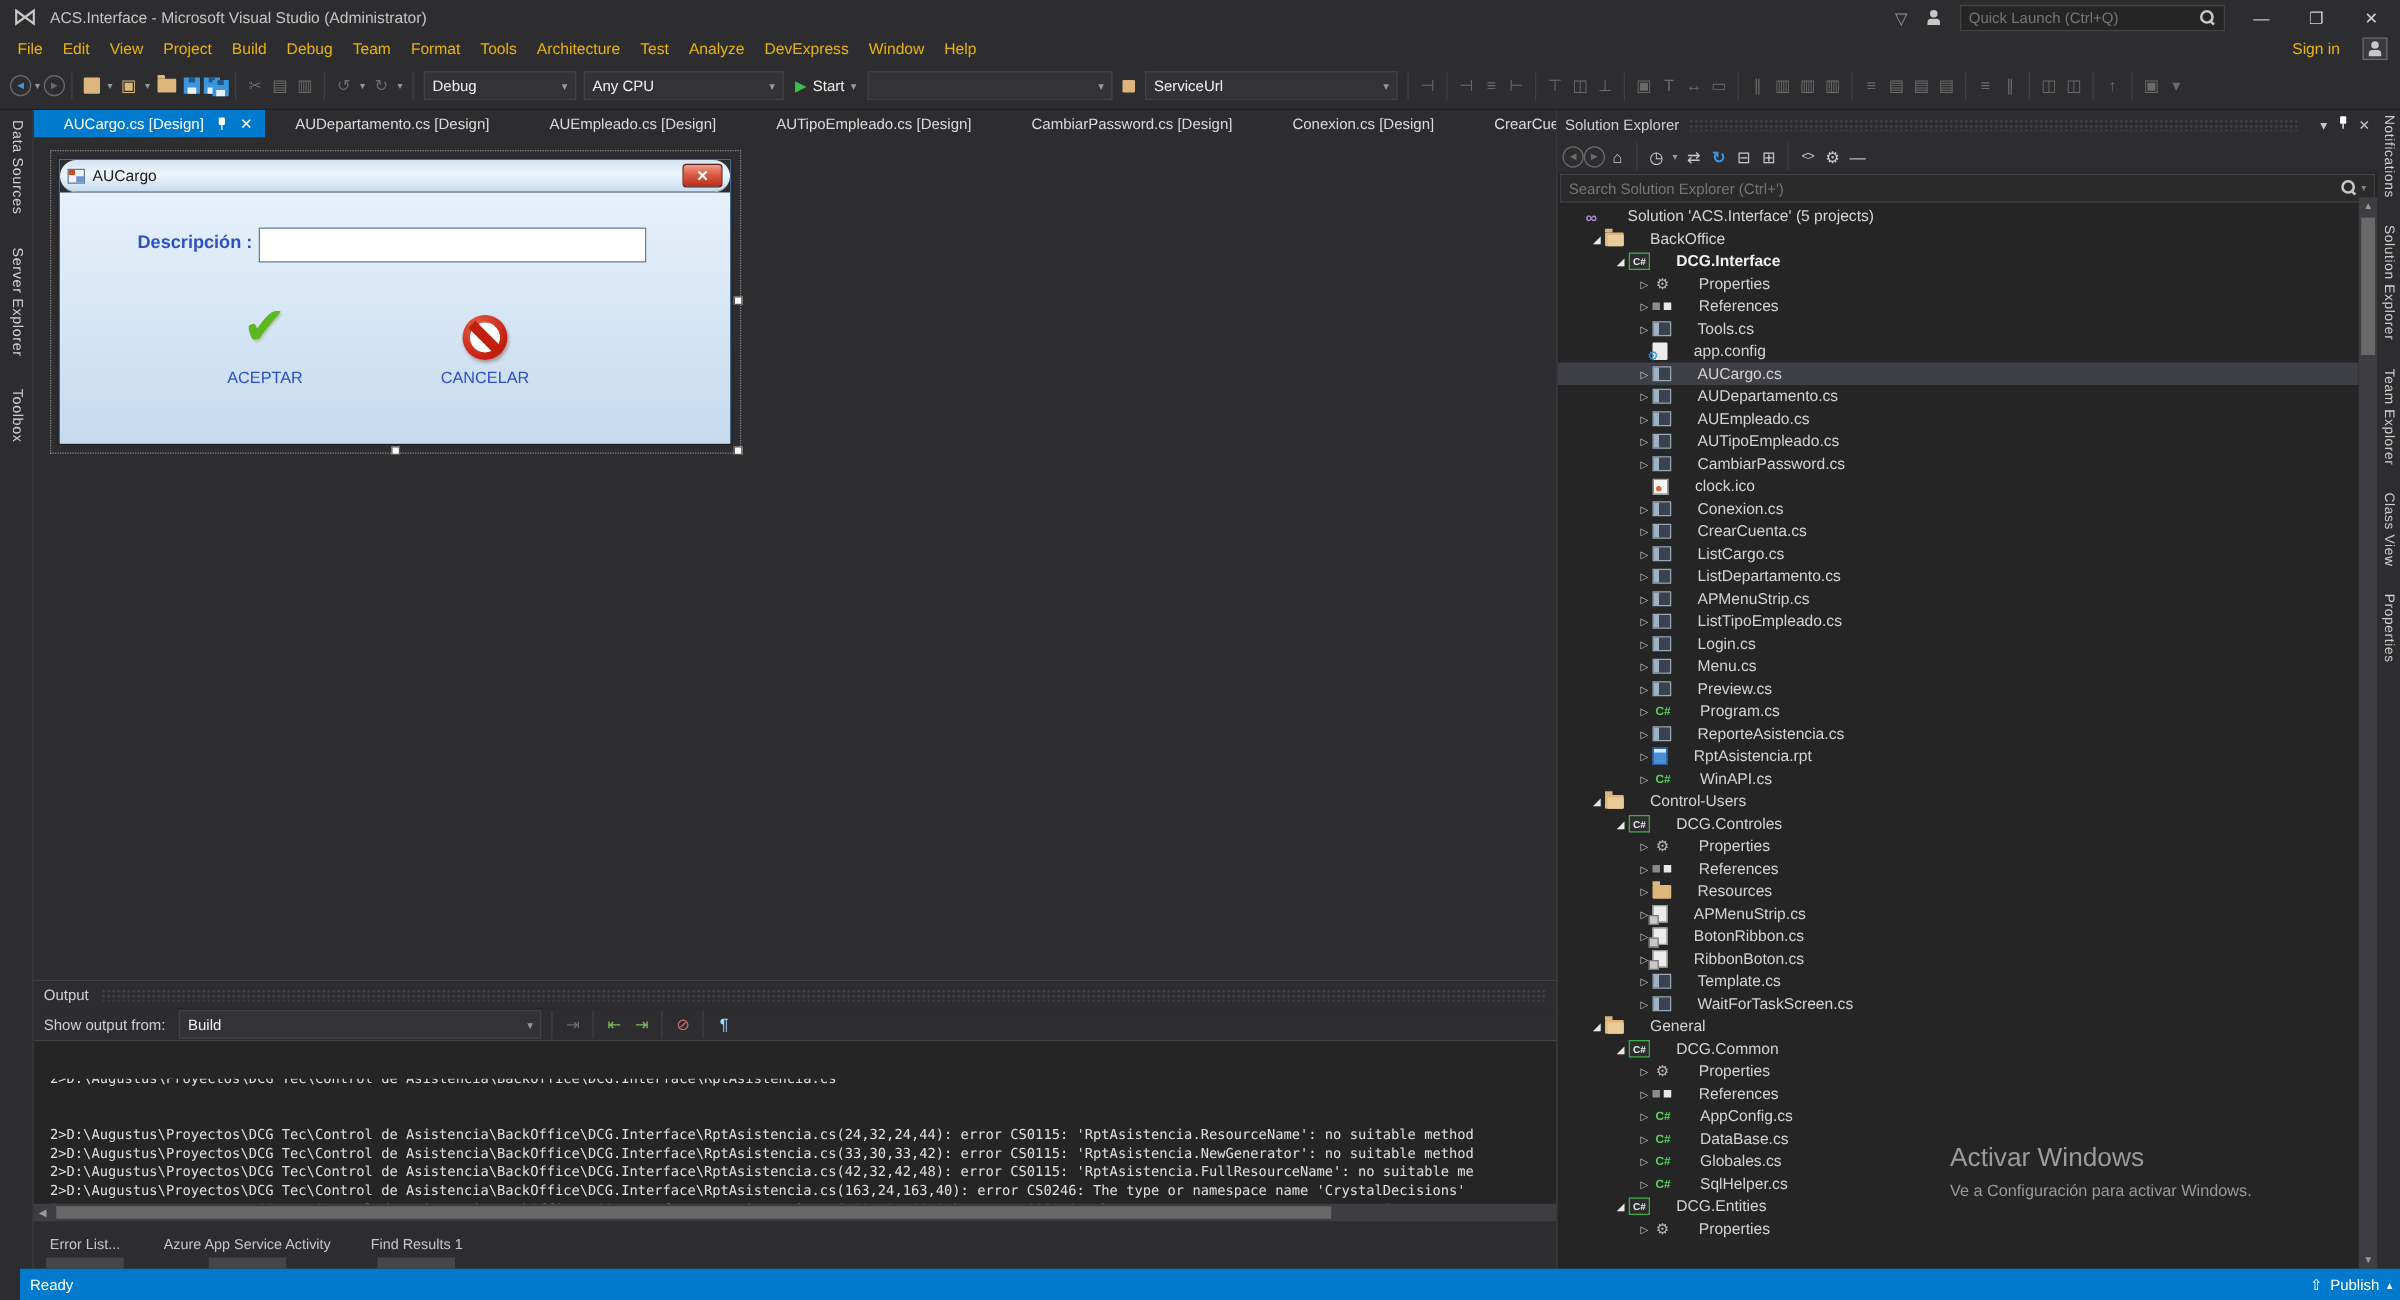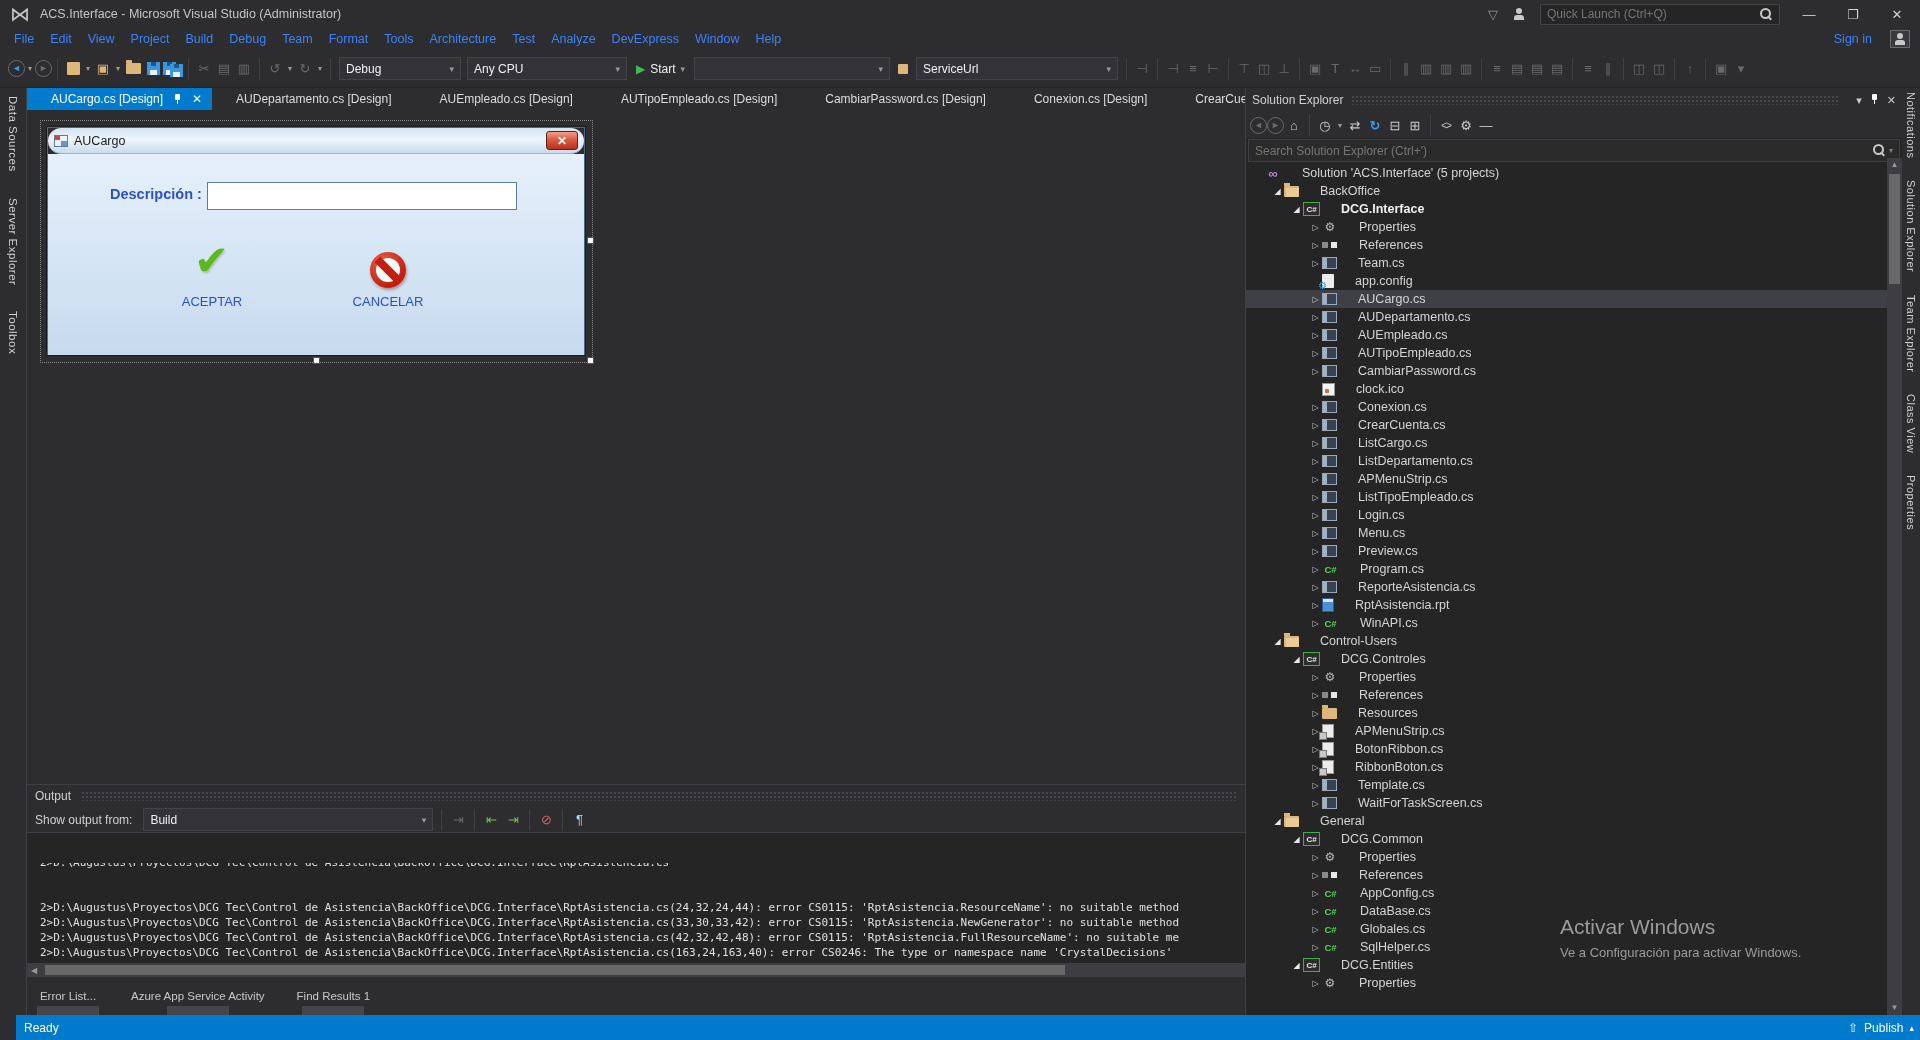--- a/index.html
+++ b/index.html
@@ -4,34 +4,34 @@
 <style>
   * { margin:0; padding:0; box-sizing:border-box; }
   html,body { width:1920px; height:1040px; overflow:hidden; }
   body { position:relative; background:#2d2d30; font-family:"Liberation Sans", sans-serif; color:#d4d4d4; font-size:12px; }
 
   
   #titlebar { position:absolute; left:0; top:0; width:1920px; height:28px; background:#2d2d30; display:flex; align-items:center; }
   .vslogo { font-size:20px; color:#c8c8c8; margin:0 10px 0 10px; line-height:28px; }
   #title-text { color:#c5c5c5; font-size:12.5px; }
   .tb-right { margin-left:auto; display:flex; align-items:center; gap:14px; padding-right:8px; }
-  .ql-box { width:240px; height:21px; background:#252526; border:1px solid #434346; display:flex; align-items:center; padding:0 6px; }
+  .ql-box { width:212px; height:21px; background:#252526; border:1px solid #434346; display:flex; align-items:center; padding:0 6px; }
   .ql-box input { flex:1; background:transparent; border:none; outline:none; color:#999; font-size:12px; font-family:"Liberation Sans",sans-serif; }
   .winbtn { width:30px; text-align:center; color:#d0d0d0; font-size:13px; }
   .mag { width:13px; height:13px; position:relative; display:inline-block; }
   .mag::before { content:""; position:absolute; width:7px; height:7px; border:2px solid #c8c8c8; border-radius:50%; left:0; top:0; }
   .mag::after { content:""; position:absolute; width:5px; height:2px; background:#c8c8c8; transform:rotate(45deg); left:7px; top:9px; }
   .person { width:14px; height:14px; position:relative; display:inline-block; }
   .person::before { content:""; position:absolute; left:4px; top:1px; width:6px; height:6px; border-radius:50%; background:#c8c8c8; }
   .person::after { content:""; position:absolute; left:2px; top:8px; width:10px; height:5px; border-radius:3px 3px 0 0; background:#c8c8c8; }
   .funnel { color:#9a9a9a; font-size:13px; }
 
   
   #menubar { position:absolute; left:0; top:28px; width:1920px; height:22px; display:flex; align-items:center; padding-left:6px; }
-  .menu-item { padding:0 8px; color:#3b82f6; font-size:12.5px; line-height:22px; }
+  .menu-item { padding:0 8px; color:#eab308; font-size:12.5px; line-height:22px; }
   #menubar .m-right { margin-left:auto; display:flex; align-items:center; gap:10px; padding-right:10px; }
   .avatar-box { width:20px; height:18px; border:1px solid #6a6a6a; display:flex; align-items:center; justify-content:center; background:#3a3a3e; }
 
   
   #toolbar { position:absolute; left:0; top:50px; width:1920px; height:38px; display:flex; align-items:center; padding-left:8px; border-bottom:1px solid #222224; overflow:hidden; }
   .t-sep { width:1px; height:22px; background:#3f3f46; margin:0 5px; flex:none; }
   .t-ic { min-width:20px; height:22px; display:flex; align-items:center; justify-content:center; color:#c8c8c8; font-size:13px; flex:none; }
   .t-ic.gray { color:#6a6a6a; }
   .t-ic.blue { color:#3a96dd; }
   .t-ic.tan  { color:#dcb67a; }
@@ -442,21 +442,21 @@
         <span class="lbl">Properties</span>
       </div>
       <div class="trow" style="padding-left: 63px;">
         <span class="arrow">▷</span>
         <span class="tico icref"></span>
         <span class="lbl">References</span>
       </div>
       <div class="trow" style="padding-left: 63px;">
         <span class="arrow">▷</span>
         <span class="tico icform"></span>
-        <span class="lbl">Team.cs</span>
+        <span class="lbl">Tools.cs</span>
       </div>
       <div class="trow" style="padding-left: 63px;">
         <span class="arrow"></span>
         <span class="tico iccfg"></span>
         <span class="lbl">app.config</span>
       </div>
       <div class="trow sel" style="padding-left: 63px;">
         <span class="arrow">▷</span>
         <span class="tico icform"></span>
         <span class="lbl">AUCargo.cs</span>

